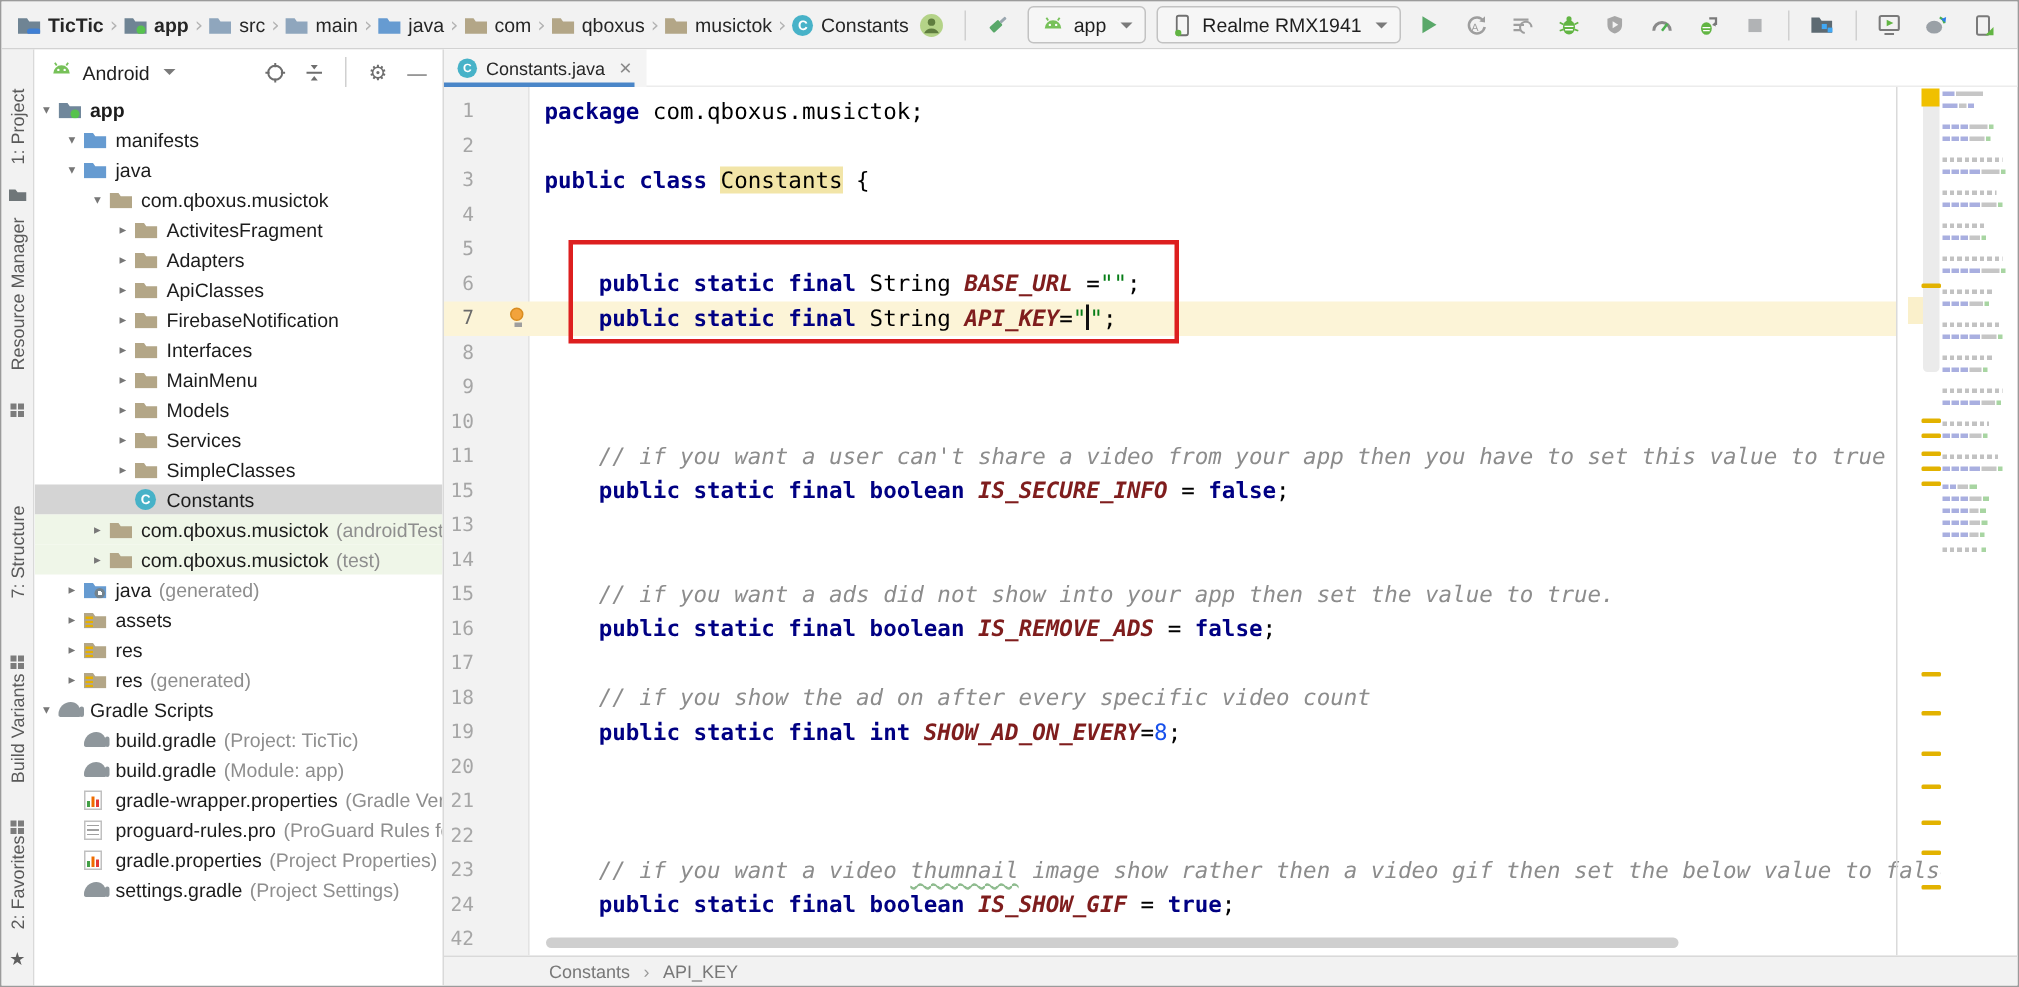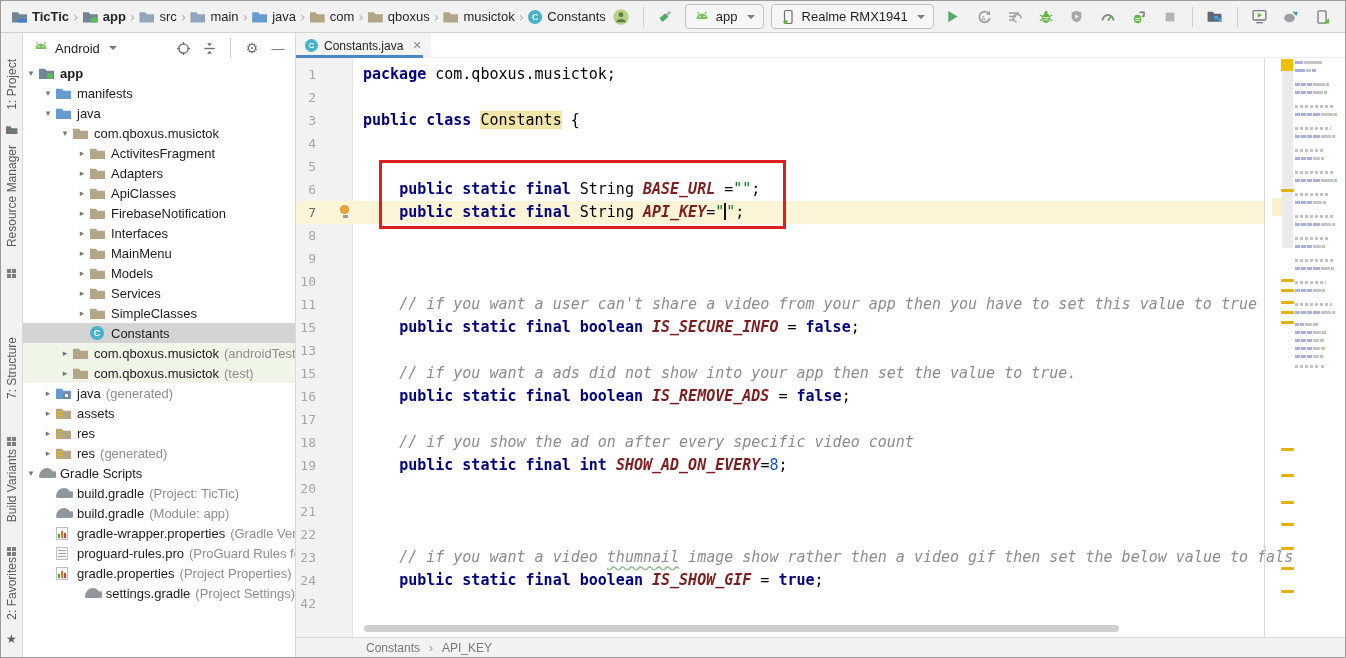--- a/index.html
+++ b/index.html
@@ -635,21 +635,21 @@
           <span class="icn-box">
             <span class="props-icn">
               <i></i>
               <i></i>
               <i></i>
             </span>
           </span>
           <span class="lbl">gradle.properties</span>
           <span class="dtl">(Project Properties)</span>
         </div>
-        <div class="trow" style="padding-left: 17px; justify-content: flex-end;">
+        <div class="trow" style="padding-left: 17px;">
           <span class="chev"></span>
           <span class="icn-box">
             <span class="ele-icn"></span>
           </span>
           <span class="lbl">settings.gradle</span>
           <span class="dtl">(Project Settings)</span>
         </div>
       </div>
   </div>
 
@@ -673,20 +673,21 @@
           <div class="line"><span class="num">4</span><span class="txt"></span></div>
           <div class="line"><span class="num">5</span><span class="txt"></span></div>
           <div class="line"><span class="num">6</span><span class="txt"><span>    </span><span class="kw">public static final</span><span> String </span><span class="fld">BASE_URL</span><span> =</span><span class="str">""</span><span>;</span></span></div>
           <div class="line cur"><span class="num">7</span><span class="txt"><span>    </span><span class="kw">public static final</span><span> String </span><span class="fld">API_KEY</span><span>=</span><span class="str">"</span><span class="crt"></span><span class="str">"</span><span>;</span></span></div>
           <div class="line"><span class="num">8</span><span class="txt"></span></div>
           <div class="line"><span class="num">9</span><span class="txt"></span></div>
           <div class="line"><span class="num">10</span><span class="txt"></span></div>
           <div class="line"><span class="num">11</span><span class="txt"><span>    </span><span class="cmt">// if you want a user can't share a video from your app then you have to set this value to true</span></span></div>
           <div class="line"><span class="num">15</span><span class="txt"><span>    </span><span class="kw">public static final boolean</span><span> </span><span class="fld">IS_SECURE_INFO</span><span> = </span><span class="kw">false</span><span>;</span></span></div>
           <div class="line"><span class="num">13</span><span class="txt"></span></div>
+          <div class="line"><span class="num">14</span><span class="txt"></span></div>
           <div class="line"><span class="num">15</span><span class="txt"><span>    </span><span class="cmt">// if you want a ads did not show into your app then set the value to true.</span></span></div>
           <div class="line"><span class="num">16</span><span class="txt"><span>    </span><span class="kw">public static final boolean</span><span> </span><span class="fld">IS_REMOVE_ADS</span><span> = </span><span class="kw">false</span><span>;</span></span></div>
           <div class="line"><span class="num">17</span><span class="txt"></span></div>
           <div class="line"><span class="num">18</span><span class="txt"><span>    </span><span class="cmt">// if you show the ad on after every specific video count</span></span></div>
           <div class="line"><span class="num">19</span><span class="txt"><span>    </span><span class="kw">public static final int</span><span> </span><span class="fld">SHOW_AD_ON_EVERY</span><span>=</span><span class="num-lit">8</span><span>;</span></span></div>
           <div class="line"><span class="num">20</span><span class="txt"></span></div>
           <div class="line"><span class="num">21</span><span class="txt"></span></div>
           <div class="line"><span class="num">22</span><span class="txt"></span></div>
           <div class="line"><span class="num">23</span><span class="txt"><span>    </span><span class="cmt">// if you want a video </span><span class="cmt-typo">thumnail</span><span class="cmt"> image show rather then a video gif then set the below value to false</span></span></div>
           <div class="line"><span class="num">24</span><span class="txt"><span>    </span><span class="kw">public static final boolean</span><span> </span><span class="fld">IS_SHOW_GIF</span><span> = </span><span class="kw">true</span><span>;</span></span></div>

